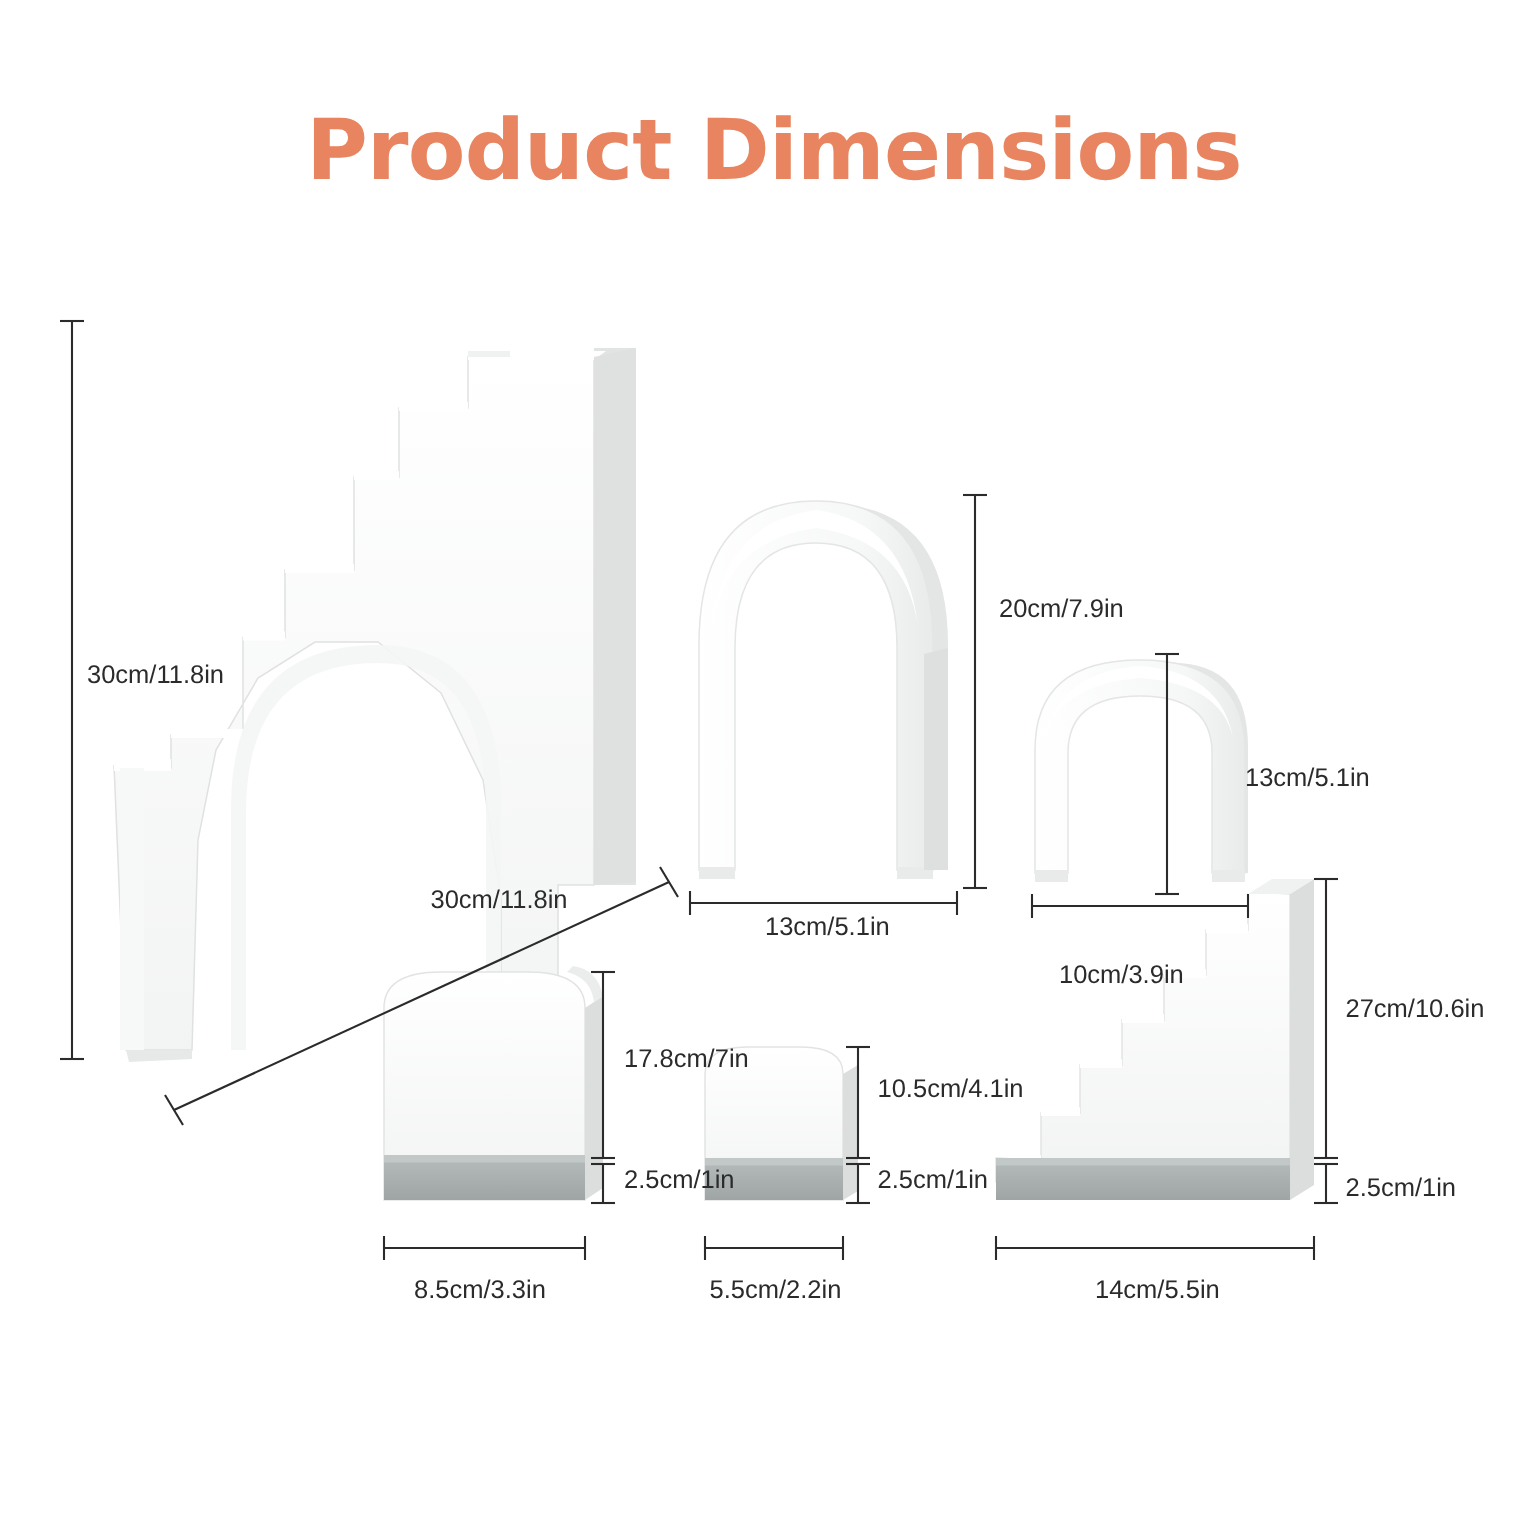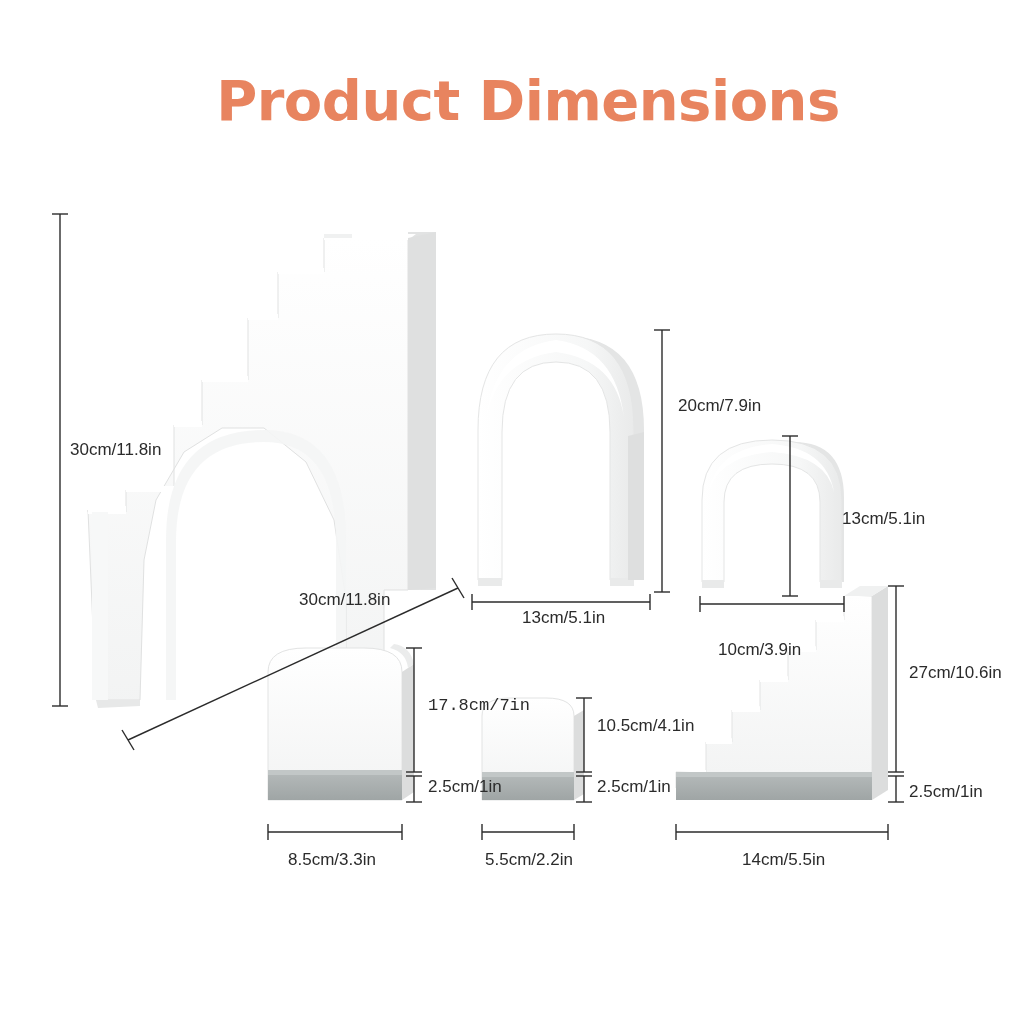--- a/index.html
+++ b/index.html
@@ -9,21 +9,21 @@
   }
   body {
     width: 1024px;
     height: 1024px;
     font-family: "Liberation Sans", sans-serif;
     position: relative;
     overflow: hidden;
   }
   #stage {
     position: absolute;
-    left: 16px; top: 0;
+    left: 4px; top: 0;
     width: 879px;
     height: 1024px;
   }
   #title {
     position: absolute;
     left: 0;
     top: 68px;
     width: 1024px;
     text-align: center;
     font-size: 56px;
@@ -249,21 +249,21 @@
   <div class="dim-label" style="left:283px; top:590px;">30cm/11.8in</div>
 
   <div class="dim-label" style="left:662px; top:396px;">20cm/7.9in</div>
 
   <div class="dim-label" style="left:506px; top:608px;">13cm/5.1in</div>
 
   <div class="dim-label" style="left:826px; top:509px;">13cm/5.1in</div>
 
   <div class="dim-label" style="left:702px; top:604px;margin-top:36px;">10cm/3.9in</div>
 
-  <div class="dim-label" style="left:412px; top:696px;font-family:Liberation Mono, monospace;">17.8cm/7in</div>
+  <div class="dim-label" style="left:412px; top:696px;">17.8cm/7in</div>
 
   <div class="dim-label" style="left:412px; top:777px;">2.5cm/1in</div>
 
   <div class="dim-label" style="left:272px; top:850px;">8.5cm/3.3in</div>
 
   <div class="dim-label" style="left:581px; top:716px;">10.5cm/4.1in</div>
 
   <div class="dim-label" style="left:581px; top:777px;">2.5cm/1in</div>
 
   <div class="dim-label" style="left:469px; top:850px;">5.5cm/2.2in</div>

